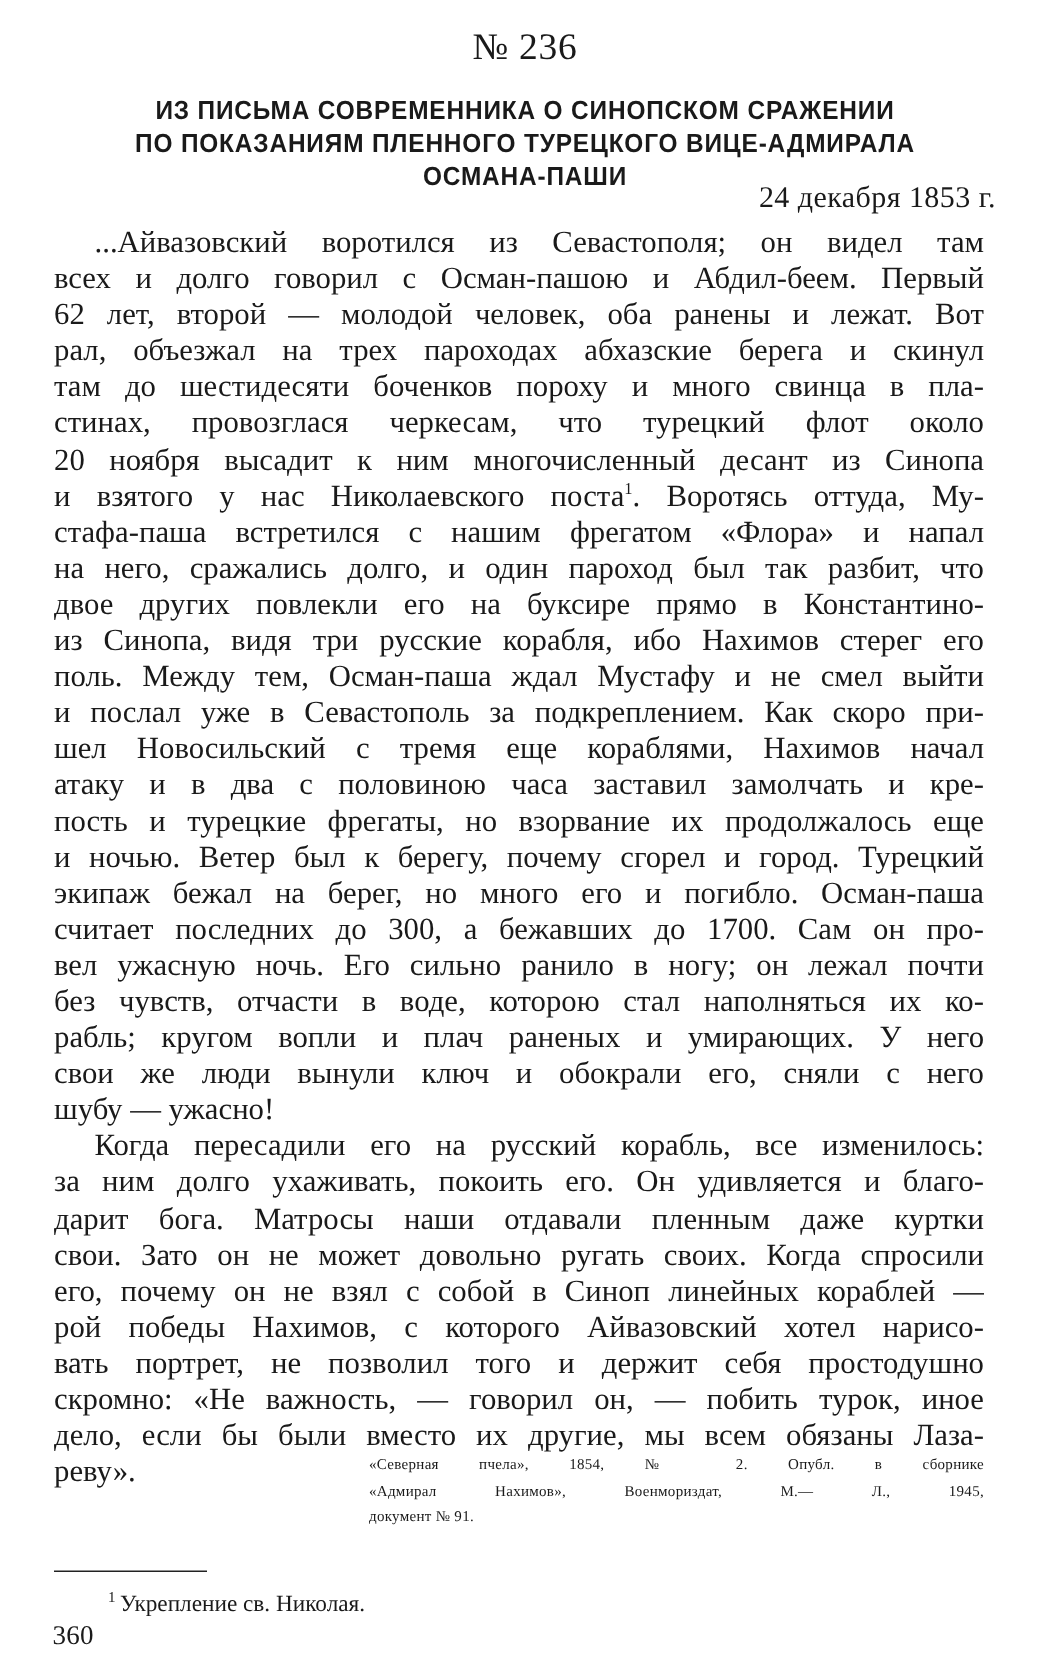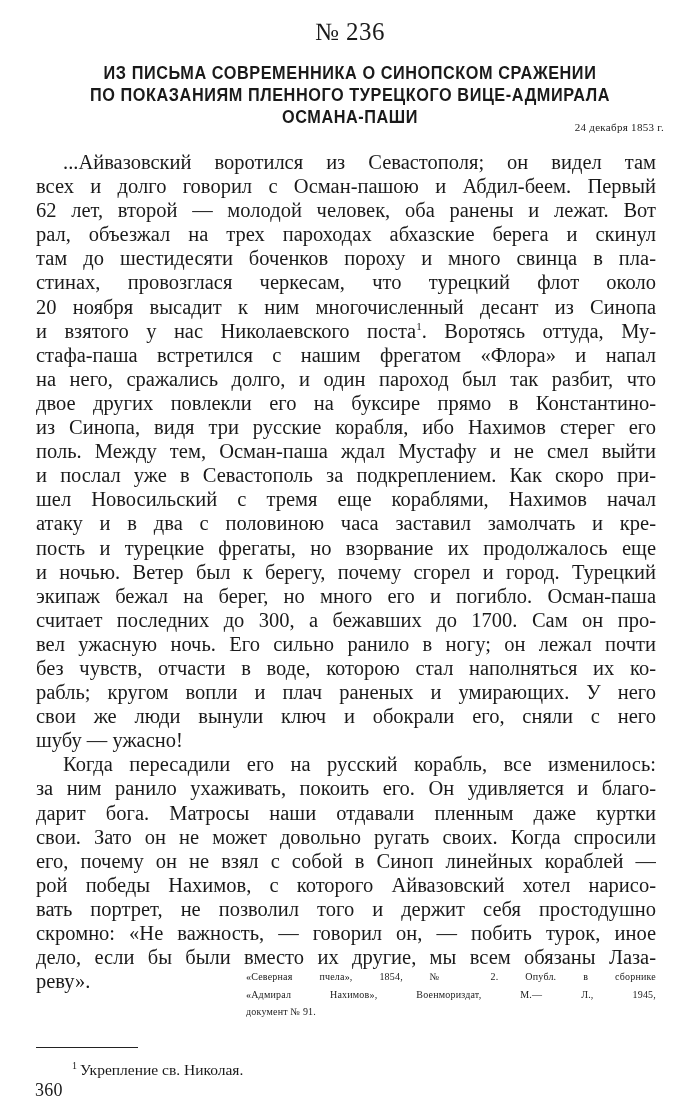--- a/index.html
+++ b/index.html
@@ -42,21 +42,21 @@
       line-height: 22px;
       letter-spacing: 0.6px;
       transform: scaleX(0.93);
       transform-origin: center top;
     }
     .title-line { display: block; white-space: nowrap; }
     .date {
       position: absolute;
       top: 121px;
       right: 36px;
-      font-size: 11px;
+      font-size: 20px;
       letter-spacing: 0.3px;
     }
     .body {
       position: absolute;
       top: 150px;
       left: 36px;
       width: 620px;
       font-size: 20.5px;
       line-height: 24.1px;
     }
@@ -160,21 +160,21 @@
       <div class="line"><span>считает последних до 300, а бежавших до 1700. Сам он про-</span></div>
       <div class="line"><span>вел ужасную ночь. Его сильно ранило в ногу; он лежал почти</span></div>
       <div class="line"><span>без чувств, отчасти в воде, которою стал наполняться их ко-</span></div>
       <div class="line"><span>рабль; кругом вопли и плач раненых и умирающих. У него</span></div>
       <div class="line"><span>свои же люди вынули ключ и обокрали его, сняли с него</span></div>
       <div class="line last"><span>шубу — ужасно!</span></div>
     </div>
 
     <div>
       <div class="line indent"><span>Когда пересадили его на русский корабль, все изменилось:</span></div>
-      <div class="line"><span>за ним ранило ухаживать, покоить его. Он удивляется и благо-</span></div>
+      <div class="line"><span>за ним долго ухаживать, покоить его. Он удивляется и благо-</span></div>
       <div class="line"><span>дарит бога. Матросы наши отдавали пленным даже куртки</span></div>
       <div class="line"><span>свои. Зато он не может довольно ругать своих. Когда спросили</span></div>
       <div class="line"><span>его, почему он не взял с собой в Синоп линейных кораблей —</span></div>
       <div class="line"><span>рой победы Нахимов, с которого Айвазовский хотел нарисо-</span></div>
       <div class="line"><span>вать портрет, не позволил того и держит себя простодушно</span></div>
       <div class="line"><span>скромно: «Не важность, — говорил он, — побить турок, иное</span></div>
       <div class="line"><span>дело, если бы были вместо их другие, мы всем обязаны Лаза-</span></div>
       <div class="line last"><span>реву».</span></div>
     </div>
   </div>

